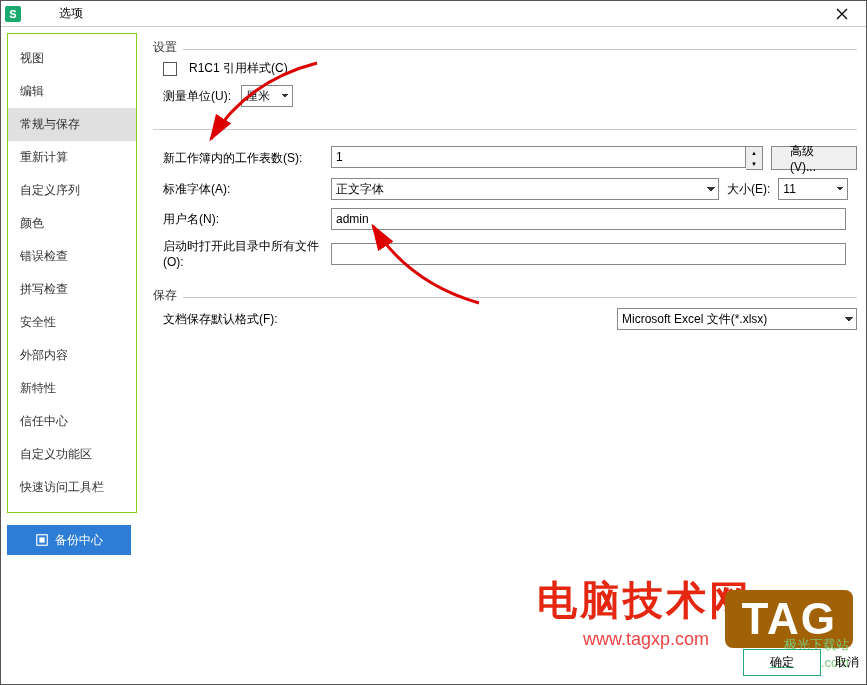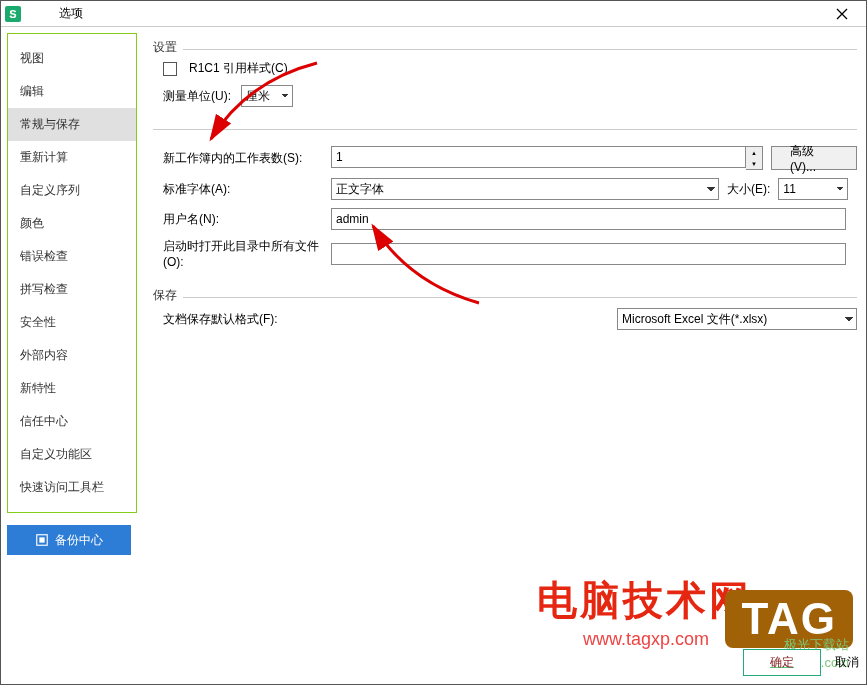--- a/index.html
+++ b/index.html
@@ -24,21 +24,21 @@
 input.text, select, input.num-spinner {
   border:1px solid #888; height:22px; padding:0 4px; background:#fff;
 }
 select { appearance:none; padding-right:18px; background-image: linear-gradient(45deg, transparent 50%, #333 50%), linear-gradient(-45deg, transparent 50%, #333 50%); background-position: right 7px center, right 3px center; background-size: 4px 4px, 4px 4px; background-repeat:no-repeat; }
 .num-wrap { position:relative; display:flex; }
 .num-wrap input { width: 415px; }
 .spin-btns { display:flex; flex-direction:column; border:1px solid #888; border-left:none; }
 .spin-btns span { width:16px; height:11px; display:flex; align-items:center; justify-content:center; font-size:6px; background:#eee; cursor:pointer; }
 .btn { border:1px solid #888; background:#f0f0f0; height:24px; padding:0 18px; cursor:pointer; display:flex; align-items:center; }
 .footer { position:absolute; bottom:8px; right:14px; display:flex; gap:14px; align-items:center; }
-.ok-btn { border:1px solid #2a7; background:#fff; color:#7f1d1d; padding:4px 26px; cursor:pointer; text-decoration:underline; text-decoration-color:#59c878; }
+.ok-btn { border:1px solid #2a7; background:#fff; color:#000000; padding:4px 26px; cursor:pointer; text-decoration:underline; text-decoration-color:#59c878; }
 .cancel-btn { cursor:pointer; }
 .watermark1 { position:absolute; left:400px; bottom:56px; font-size:40px; font-weight:bold; letter-spacing:3px; color:#e52610; font-family: "SimHei","Microsoft YaHei"; }
 .watermark1-sub { position:absolute; left:410px; bottom:34px; font-size:18px; color:#ef4444;margin-left:36px; }
 .tag-box { position:absolute; right:20px; bottom:36px; background:#a16207; color:#fff; font-size:44px; font-weight:bold; padding:4px 16px; border-radius:8px; letter-spacing:2px; }
 .jg { position:absolute; right:24px; bottom:30px; color:#7ac77a; font-size:13px; }
 .jg-sub { position:absolute; right:24px; bottom:14px; color:#7ac77a; font-size:13px; }
 .arrow1 { position:absolute; left:70px; top:34px; pointer-events:none; }
 .arrow2 { position:absolute; left:232px; top:196px; pointer-events:none; }
 </style>
 </head>

